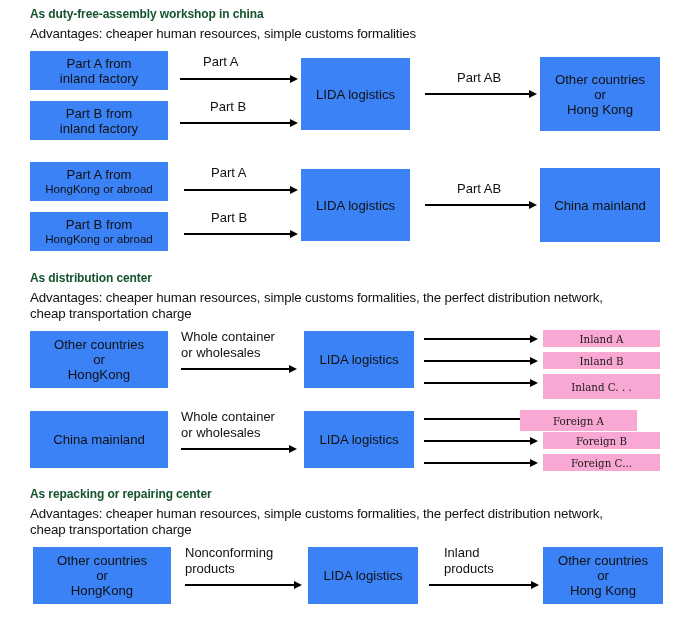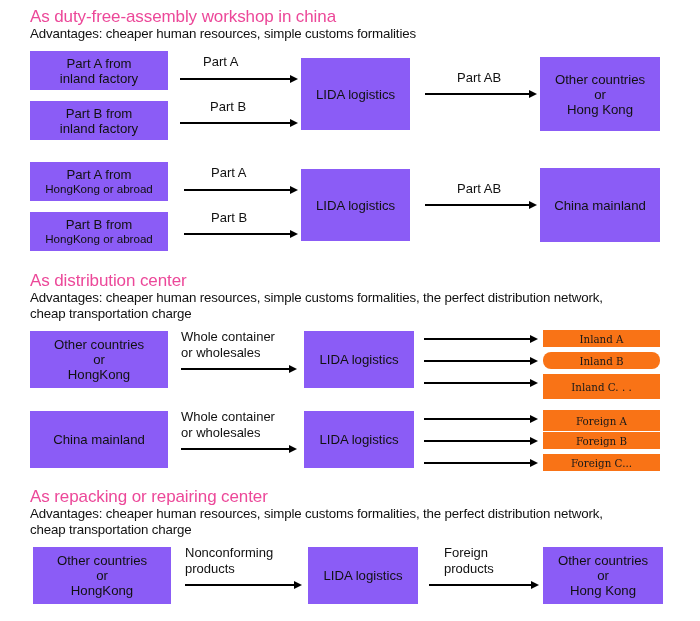--- a/index.html
+++ b/index.html
@@ -17,37 +17,37 @@
   }
   .canvas {
     position: absolute;
     left: 0; top: 0;
     width: 700px;
     height: 621px;
   }
   
   .section-title {
     position: absolute;
-    font-size: 17px;
-    font-weight: 400;
-    color: #ec4899;
+    font-size: 12px;
+    font-weight: 700;
+    color: #14532d;
     white-space: nowrap;
     letter-spacing: -0.1px;
   }
   .section-adv {
     position: absolute;
     font-size: 13.3px;
     color: #111111;
     line-height: 16px;
     letter-spacing: -0.15px;
   }
   
   .box {
     position: absolute;
-    background: #8b5cf6;
+    background: #3b82f6;
     display: flex;
     align-items: center;
     justify-content: center;
     text-align: center;
     box-sizing: border-box;
   }
   .box .line {
     display: block;
     white-space: nowrap;
   }
@@ -56,21 +56,21 @@
     line-height: 15px;
     color: #111111;
   }
   .sub-txt {
     font-size: 11.6px;
     line-height: 14px;
     color: #111111;
   }
   .small-box {
     position: absolute;
-    background: #f97316;
+    background: #f9a8d4;
     display: flex;
     align-items: center;
     justify-content: center;
     font-family: "DejaVu Serif", serif;
     font-size: 10.3px;
     color: #1a1a1a;
     box-sizing: border-box;
     white-space: nowrap;
   }
   
@@ -228,21 +228,21 @@
   <div class="arrow" style="left:424px; top:356px; width:114px;">
     <div class="shaft" style="width:106px;"></div>
       <div class="head" style="left:106px;"></div>
   </div>
   <div class="arrow" style="left:424px; top:378px; width:114px;">
     <div class="shaft" style="width:106px;"></div>
       <div class="head" style="left:106px;"></div>
   </div>
 
   <div class="small-box" style="left:543px; top:330px; width:117px; height:17px;">Inland  A</div>
-  <div class="small-box" style="left:543px; top:352px; width:117px; height:17px;border-radius:8px;">Inland B</div>
+  <div class="small-box" style="left:543px; top:352px; width:117px; height:17px;">Inland B</div>
   <div class="small-box" style="left:543px; top:374px; width:117px; height:25px;">Inland C. . .</div>
 
   <div class="box" style="left:30px; top:411px; width:138px; height:57px;">
     <div class="box-txt">
       <span class="line">China mainland</span>
     </div>
   </div>
   <div class="arrow-label" style="left:181px; top:409px;">Whole container</div>
   <div class="arrow-label" style="left:181px; top:425px;">or wholesales</div>
   <div class="arrow" style="left:181px; top:444px; width:116px;">
@@ -262,21 +262,21 @@
   </div>
   <div class="arrow" style="left:424px; top:436px; width:114px;">
     <div class="shaft" style="width:106px;"></div>
       <div class="head" style="left:106px;"></div>
   </div>
   <div class="arrow" style="left:424px; top:458px; width:114px;">
     <div class="shaft" style="width:106px;"></div>
       <div class="head" style="left:106px;"></div>
   </div>
 
-  <div class="small-box" style="left:543px; top:410px; width:117px; height:21px;">Foreign A</div>
+  <div class="small-box" style="left:520px; top:410px; width:117px; height:21px;">Foreign A</div>
   <div class="small-box" style="left:543px; top:432px; width:117px; height:17px;">Foreign B</div>
   <div class="small-box" style="left:543px; top:454px; width:117px; height:17px;">Foreign C...</div>
 
   <div class="section-title" style="left:30px; top:487px;">As repacking or repairing center</div>
   <div class="section-adv" style="left:30px; top:506px;">Advantages: cheaper human resources, simple  customs formalities, the perfect distribution network,</div>
   <div class="section-adv" style="left:30px; top:522px;">cheap transportation charge</div>
 
   <div class="box" style="left:33px; top:547px; width:138px; height:57px;">
     <div class="box-txt">
       <span class="line">Other  countries</span>
@@ -291,21 +291,21 @@
     <div class="shaft" style="width:109px;"></div>
     <div class="head" style="left:109px;"></div>
   </div>
 
   <div class="box" style="left:308px; top:547px; width:110px; height:57px;">
     <div class="box-txt">
       <span class="line">LIDA logistics</span>
     </div>
   </div>
 
-  <div class="arrow-label" style="left:444px; top:545px;">Foreign</div>
+  <div class="arrow-label" style="left:444px; top:545px;">Inland</div>
   <div class="arrow-label" style="left:444px; top:561px;">products</div>
   <div class="arrow" style="left:429px; top:580px; width:110px;">
     <div class="shaft" style="width:102px;"></div>
     <div class="head" style="left:102px;"></div>
   </div>
 
   <div class="box" style="left:543px; top:547px; width:120px; height:57px;">
     <div class="box-txt">
       <span class="line">Other countries</span>
       <span class="line">or</span>

